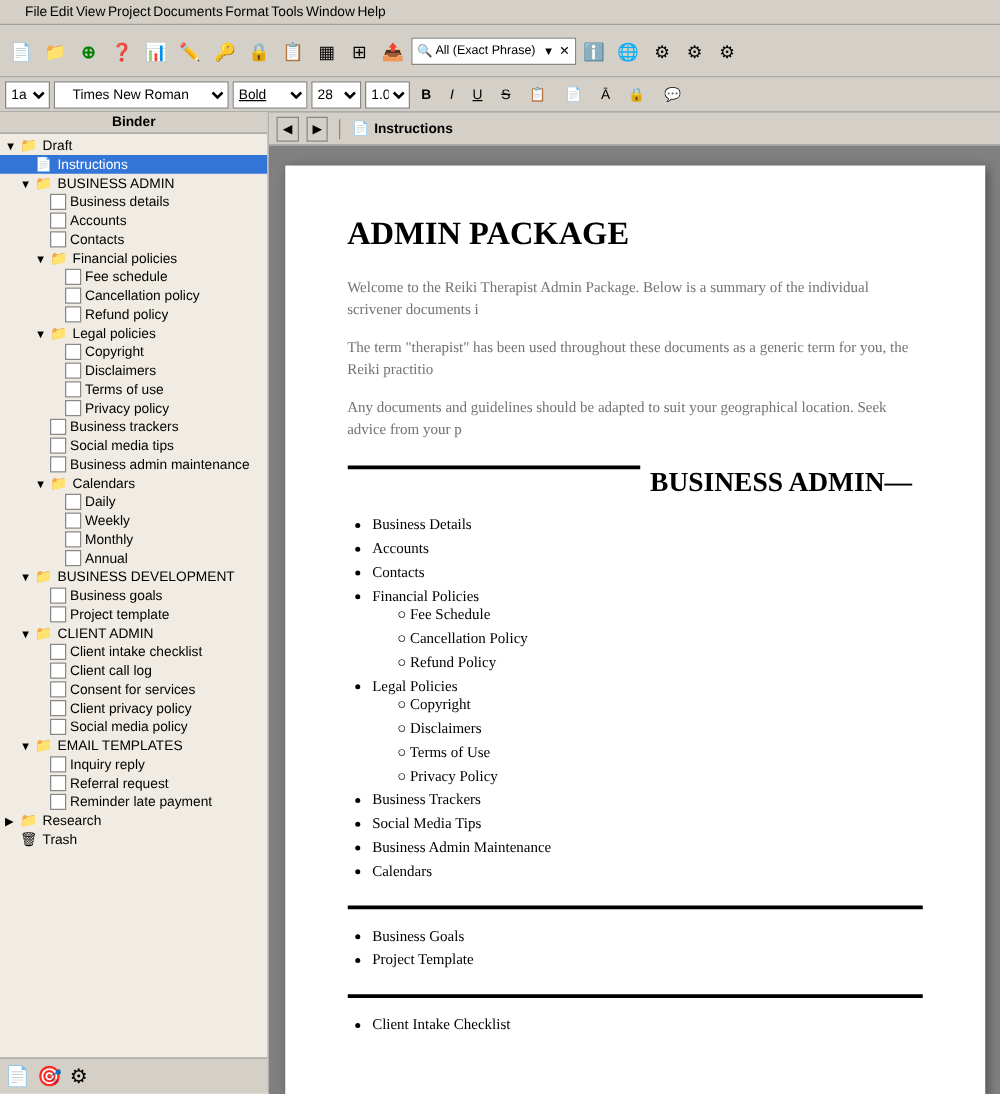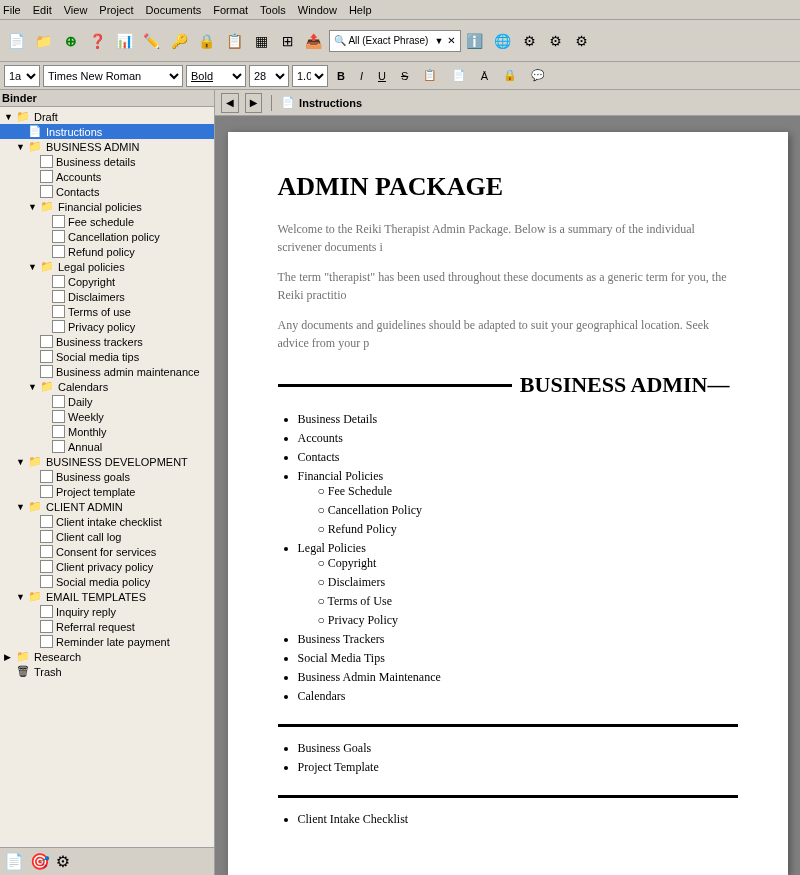--- a/index.html
+++ b/index.html
@@ -3,22 +3,22 @@
   <meta charset="utf-8">
   <style>
     * { box-sizing: border-box; margin: 0; padding: 0; }
     body { font-family: Arial, sans-serif; font-size: 12px; background: #d4d0c8; overflow: hidden; width: 800px; height: 875px; }
 
     
     .menubar {
       background: #d4d0c8;
       display: flex;
       align-items: center;
-      padding: 2px 3px;
-      gap: 12px;
+      padding: 2px 20px;
+      gap: 2px;
       border-bottom: 1px solid #a0a0a0;
       height: 20px;
     }
     .menubar span {
       font-size: 11px;
       cursor: pointer;
       color: #000;
     }
 
     
@@ -84,21 +84,21 @@
     .binder {
       width: 215px;
       background: #f0ece4;
       border-right: 1px solid #a0a0a0;
       display: flex;
       flex-direction: column;
       overflow: hidden;
     }
     .binder-header {
       background: #d4d0c8;
-      text-align: left;
+      text-align: center;
       padding: 2px;
       font-size: 11px;
       font-weight: bold;
       border-bottom: 1px solid #a0a0a0;
     }
     .binder-tree {
       overflow-y: auto;
       flex: 1;
       padding: 2px 0;
     }
@@ -195,21 +195,21 @@
       margin-bottom: 12px;
       color: #737373;
     }
     .doc-section-header {
       text-align: center;
       font-family: 'Times New Roman', serif;
       font-size: 22px;
       font-weight: bold;
       margin: 20px 0 14px 0;
       display: flex;
-      align-items: center;
+      align-items: flex-start;
       gap: 0;
     }
     .section-line {
       flex: 1;
       height: 3px;
       background: #000;
     }
     .section-title-text {
       padding: 0 8px;
       white-space: nowrap;
@@ -311,21 +311,21 @@
     </button>
   <button class="toolbar-btn">
       <span class="toolbar-icon">⚙</span>
     </button>
 </div>
 
 <div class="format-toolbar">
   <select class="format-select" style="width:36px;">
     <option>1a</option>
   </select>
-  <select class="format-select" style="width:140px;">
+  <select class="format-select" style="width:140px;padding-left:10px;">
     <option>Times New Roman</option>
   </select>
   <select class="format-select" style="width:60px;text-decoration:underline;">
     <option>Bold</option>
   </select>
   <select class="format-select" style="width:40px;">
     <option>28</option>
   </select>
   <select class="format-select" style="width:36px;">
     <option>1.0x</option>

